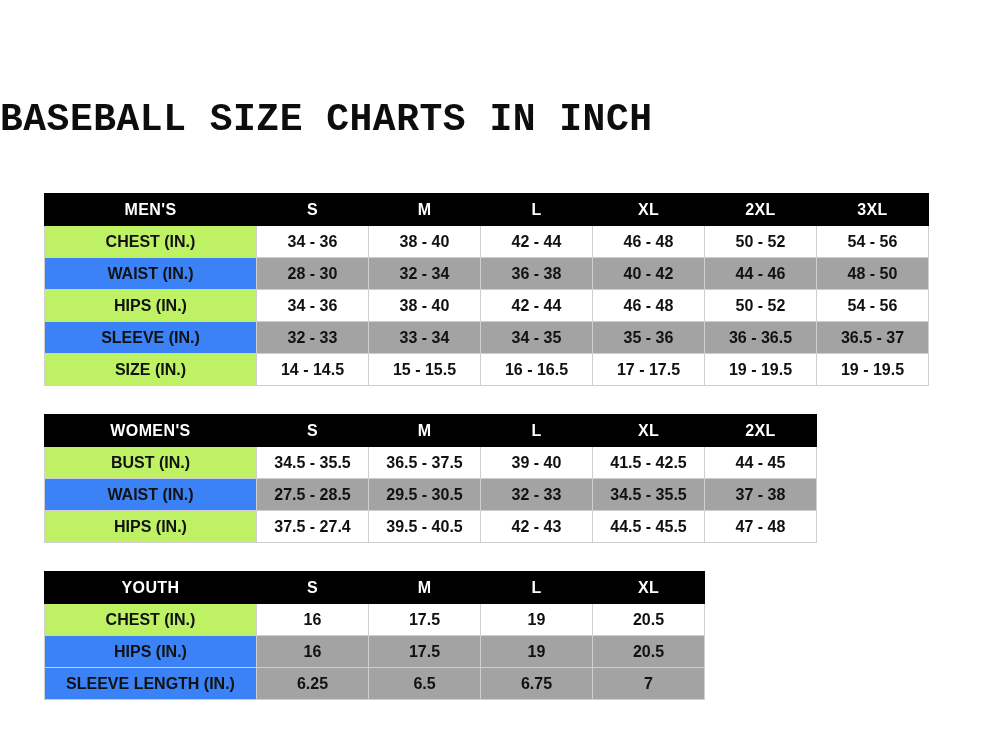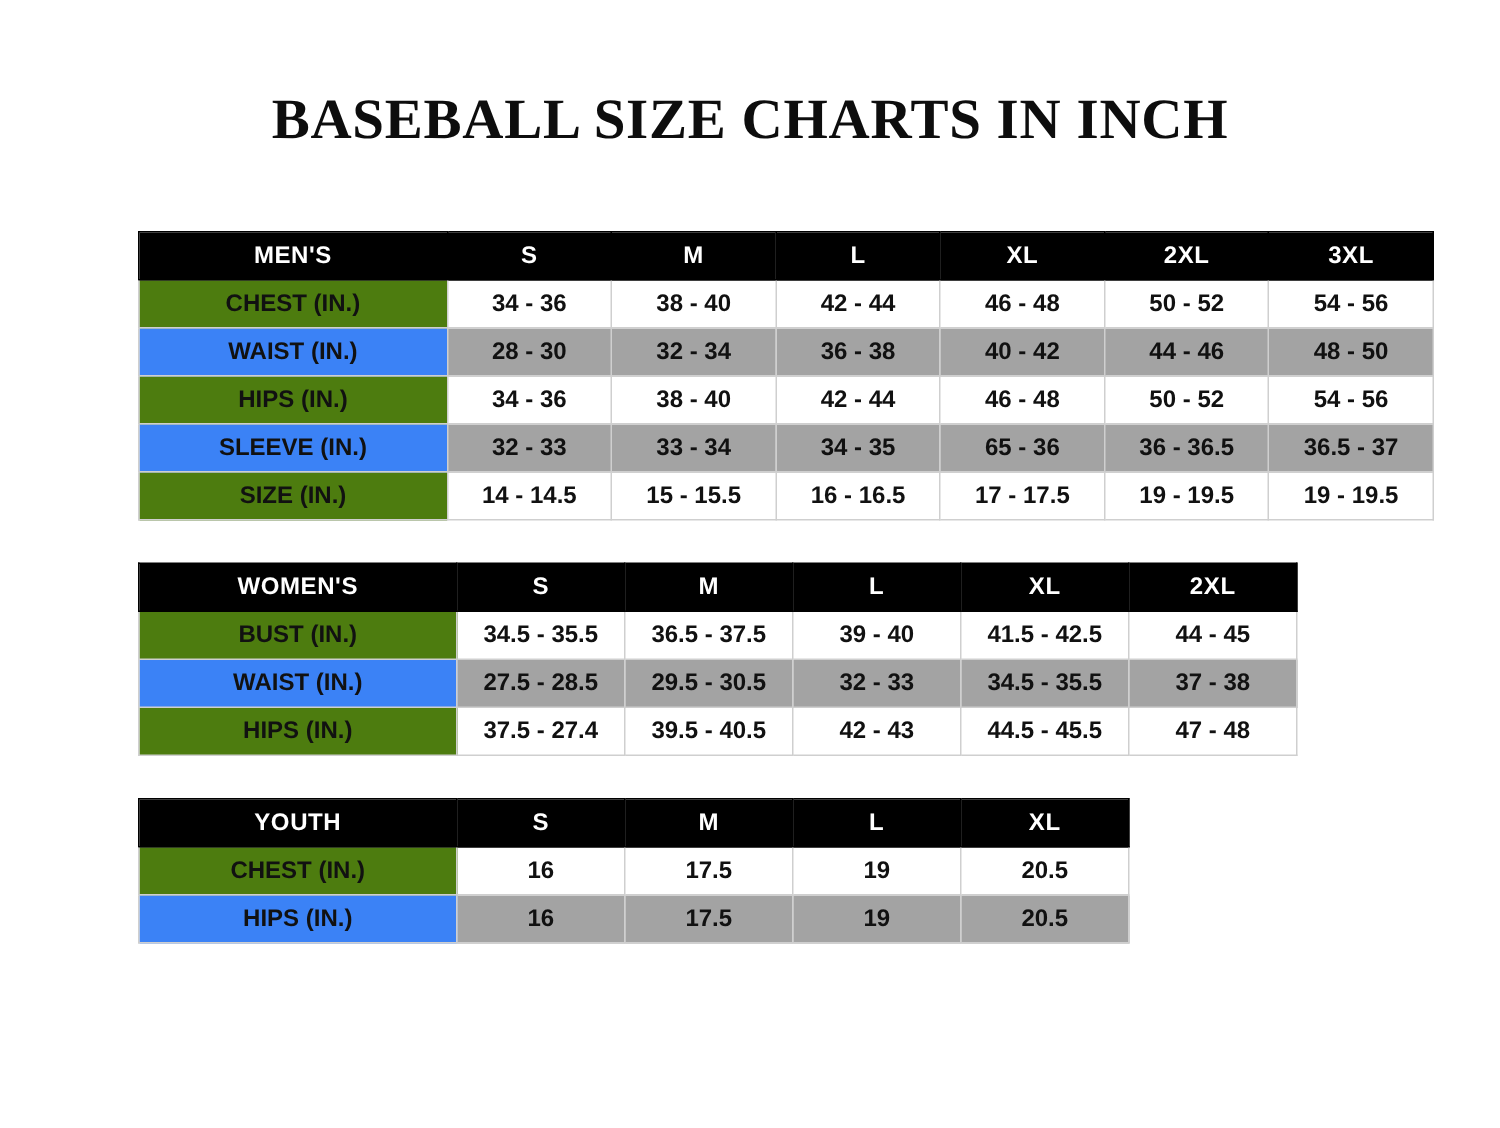--- a/index.html
+++ b/index.html
@@ -14,39 +14,37 @@
     color: #111111;
     overflow: hidden;
   }
   .page {
     position: relative;
     width: 1000px;
     height: 752px;
     background: #ffffff;
   }
   .title {
-    text-align: center;
     font-size: 38px;
     font-weight: bold;
     letter-spacing: 0.5px;
     color: #0d0d0d;
     margin: 0;
-    padding-top: 58px;
-    font-family: Liberation Serif, serif;
+    padding-top: 98px;
+    font-family: Liberation Mono, monospace;
   }
   .charts {
     margin-top: 52px;
     padding-left: 44px;
     padding-right: 44px;
   }
   table.size-table {
     border-collapse: collapse;
     table-layout: fixed;
     font-size: 16px;
-    margin-left: 48px;
   }
   table.size-table td,
   table.size-table th {
     border: 1px solid #cfcfcf;
     text-align: center;
     font-weight: bold;
     height: 31px;
     padding: 0 4px;
     white-space: nowrap;
     font-family: "Liberation Sans", sans-serif;
@@ -58,21 +56,21 @@
     font-size: 16px;
     letter-spacing: 0.4px;
   }
   table.size-table thead th.row-head {
     text-align: center;
   }
   table.size-table tbody tr.alt td {
     background: #a3a3a3;
   }
   table.size-table tbody td.label {
-    background: #4d7c0f;
+    background: #bef264;
     font-weight: bold;
   }
   table.size-table tbody tr.alt td.label {
     background: #3b82f6;
   }
   .spacer-sm { height: 28px; }
   
   .tbl-men col.c0 { width: 212px; }
   .tbl-men col.data { width: 112px; }
   .tbl-women col.c0 { width: 212px; }
@@ -136,21 +134,21 @@
           <td>42 - 44</td>
           <td>46 - 48</td>
           <td>50 - 52</td>
           <td>54 - 56</td>
         </tr>
         <tr class="alt">
           <td class="label">SLEEVE (IN.)</td>
           <td>32 - 33</td>
           <td>33 - 34</td>
           <td>34 - 35</td>
-          <td>65 - 36</td>
+          <td>35 - 36</td>
           <td>36 - 36.5</td>
           <td>36.5 - 37</td>
         </tr>
         <tr>
           <td class="label">SIZE (IN.)</td>
           <td>14 - 14.5</td>
           <td>15 - 15.5</td>
           <td>16 - 16.5</td>
           <td>17 - 17.5</td>
           <td>19 - 19.5</td>
@@ -235,17 +233,24 @@
           <td>19</td>
           <td>20.5</td>
         </tr>
         <tr class="alt">
           <td class="label">HIPS (IN.)</td>
           <td>16</td>
           <td>17.5</td>
           <td>19</td>
           <td>20.5</td>
         </tr>
+        <tr class="alt">
+          <td class="label">SLEEVE LENGTH (IN.)</td>
+          <td>6.25</td>
+          <td>6.5</td>
+          <td>6.75</td>
+          <td>7</td>
+        </tr>
       </tbody>
     </table>
 
   </div>
 </div>
 
 </body></html>

